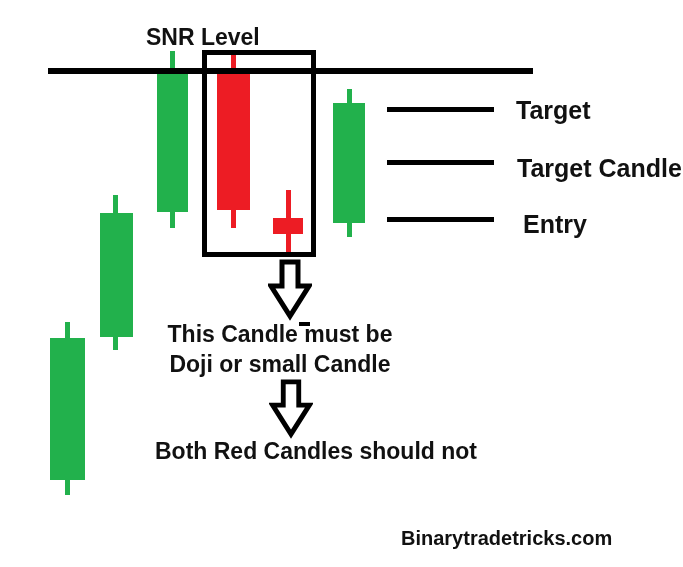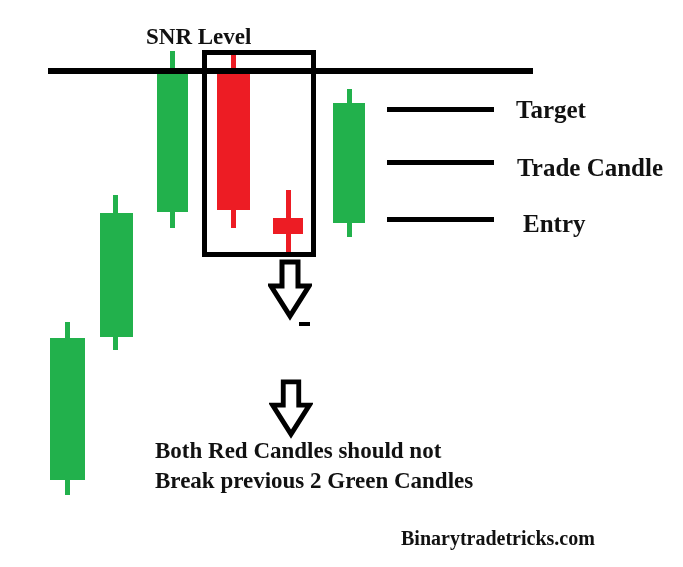--- a/index.html
+++ b/index.html
@@ -2,21 +2,21 @@
 <html><head>
 <meta charset="utf-8">
 <style>
   html, body { margin: 0; padding: 0; background: #ffffff; }
   .canvas {
     position: relative;
     width: 683px;
     height: 567px;
     background: #ffffff;
     overflow: hidden;
-    font-family: Liberation Serif, serif;
+    font-family: Liberation Sans, sans-serif;
     font-weight: bold;
     color: #111111;
   }
   .abs { position: absolute; }
   .title {
     left: 146px; top: 24px;
     font-size: 23px;
     letter-spacing: 0px;
     color: #111111;
   }
@@ -79,35 +79,38 @@
 
   <div class="abs title overlay">SNR Level</div>
   <div class="abs snr-line overlay"></div>
 
   <div class="abs setup-box overlay"></div>
 
   <div class="abs level-line overlay" style="left:387px; top:107px;"></div>
   <div class="abs level-label overlay" style="left:516px; top:96px;">Target</div>
 
   <div class="abs level-line overlay" style="left:387px; top:160px;"></div>
-  <div class="abs level-label overlay" style="left:517px; top:154px;">Trade Candle</div>
+  <div class="abs level-label overlay" style="left:517px; top:154px;">Target Candle</div>
 
   <div class="abs level-line overlay" style="left:387px; top:217px;"></div>
   <div class="abs level-label overlay" style="left:523px; top:210px;text-align:right;">Entry</div>
 
   <svg class="arrow-svg overlay" style="left:268px; top:259px;" width="44" height="62" viewBox="0 0 44 62">
     <path d="M14 3 L30 3 L30 27 L41 27 L22 57 L3 27 L14 27 Z" fill="#ffffff" stroke="#000000" stroke-width="5" stroke-linejoin="miter"></path>
   </svg>
   <div class="stray-mark overlay" style="left:299px; top:322px; width:11px; height:4px;"></div>
 
+  <div class="abs note overlay" style="left:160px; top:319px; width:240px;">
+    <div>This Candle must be</div>
+    <div>Doji or small Candle</div>
+  </div>
 
   <svg class="arrow-svg overlay" style="left:269px; top:379px;" width="44" height="60" viewBox="0 0 44 62">
     <path d="M14 3 L30 3 L30 27 L41 27 L22 57 L3 27 L14 27 Z" fill="#ffffff" stroke="#000000" stroke-width="5" stroke-linejoin="miter"></path>
   </svg>
 
   <div class="abs note overlay" style="left:155px; top:436px; width:280px;">
     <div>Both Red Candles should not</div>
-    <div>Break previous 2 Green Candles</div>
   </div>
 
   <div class="abs watermark overlay">Binarytradetricks.com</div>
 
 </div>
 
 </body></html>

